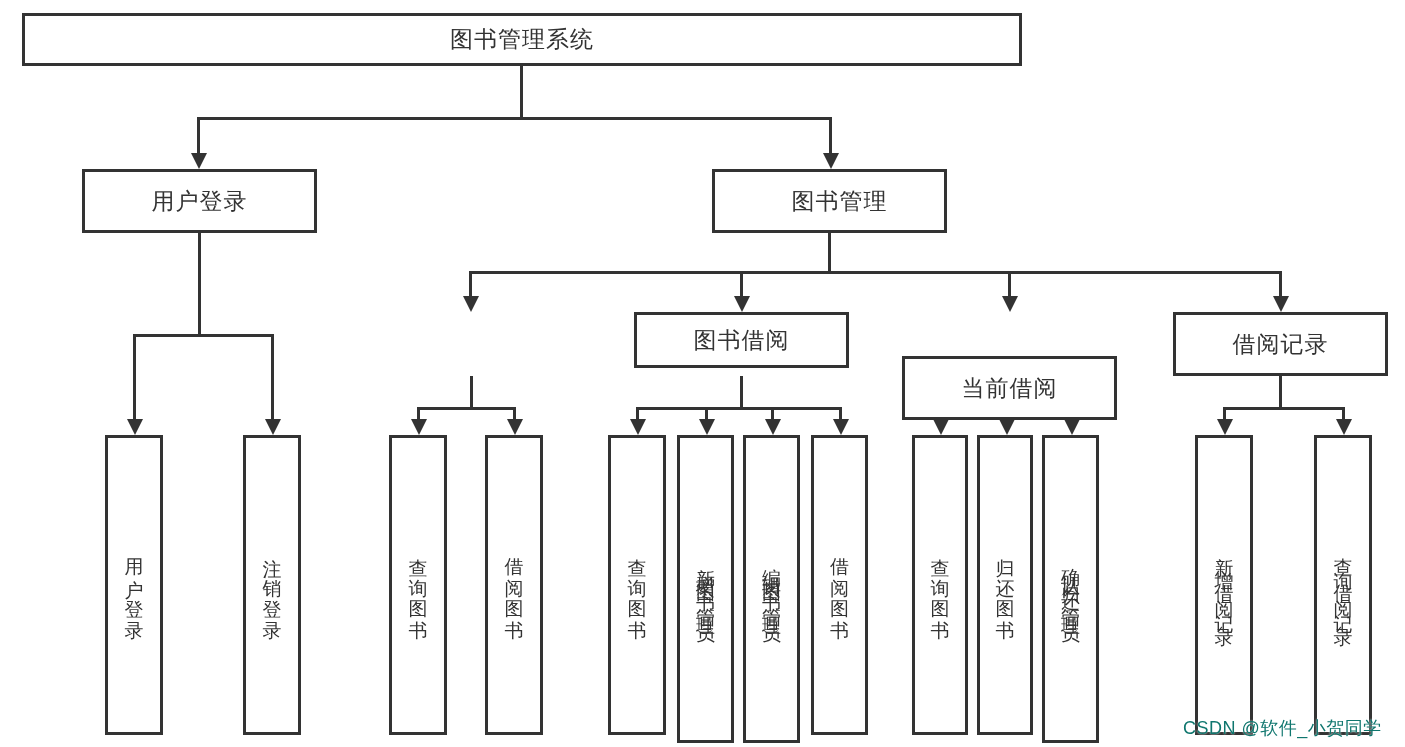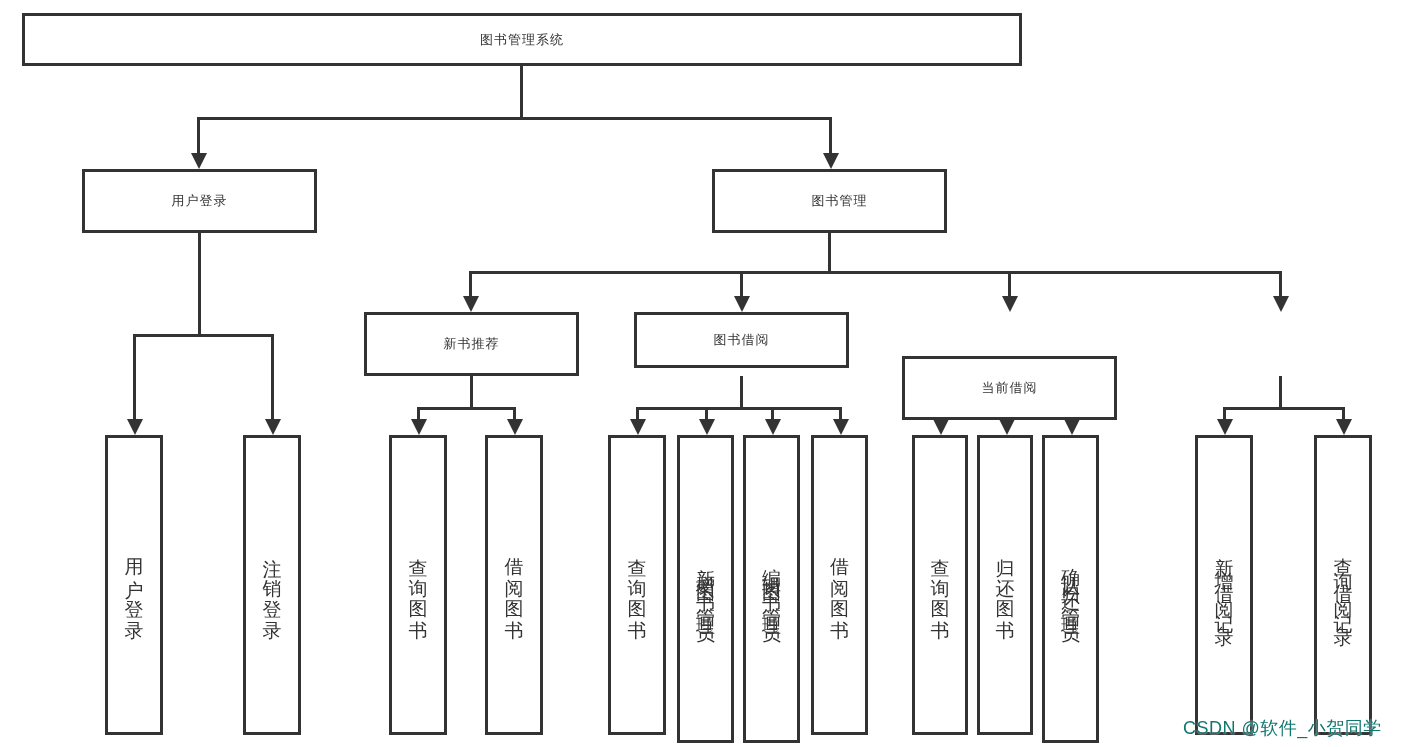--- a/index.html
+++ b/index.html
@@ -14,21 +14,21 @@
   }
   
   .box {
     position: absolute;
     box-sizing: border-box;
     background: #ffffff;
     border: 3px solid #333333;
     display: flex;
     align-items: center;
     justify-content: center;
-    font-size: 13px;
+    font-size: 23px;
     letter-spacing: 1px;
     color: #333333;
     z-index: 2;
   }
   
   .leaf {
     position: absolute;
     box-sizing: border-box;
     background: #ffffff;
     border: 3px solid #333333;
@@ -112,28 +112,28 @@
   <div class="arrow" style="left:133px; top:334px; height:85px;"></div>
   <div class="arrow" style="left:271px; top:334px; height:85px;"></div>
 
   <div class="vline" style="left:828px; top:233px; height:39px;"></div>
   <div class="hline" style="left:469px; top:271px; width:813px;"></div>
   <div class="arrow" style="left:469px; top:271px; height:25px;"></div>
   <div class="arrow" style="left:740px; top:271px; height:25px;"></div>
   <div class="arrow" style="left:1008px; top:271px; height:25px;"></div>
   <div class="arrow" style="left:1279px; top:271px; height:25px;"></div>
 
-  <div class="box" style="left:364px; top:312px; width:215px; height:64px;">
-    <span>新书推荐</span>
-  </div>
   <div class="box" style="left:634px; top:312px; width:215px; height:56px;">
     <span>图书借阅</span>
   </div>
   <div class="box" style="left:902px; top:312px; width:215px; height:64px;margin-top:44px;">
     <span>当前借阅</span>
+  </div>
+  <div class="box" style="left:1173px; top:312px; width:215px; height:64px;">
+    <span>借阅记录</span>
   </div>
 
   <div class="vline" style="left:470px; top:376px; height:32px;"></div>
   <div class="hline" style="left:417px; top:407px; width:99px;"></div>
   <div class="arrow" style="left:417px; top:407px; height:12px;"></div>
   <div class="arrow" style="left:513px; top:407px; height:12px;"></div>
 
   <div class="vline" style="left:740px; top:376px; height:32px;"></div>
   <div class="hline" style="left:636px; top:407px; width:206px;"></div>
   <div class="arrow" style="left:636px; top:407px; height:12px;"></div>

